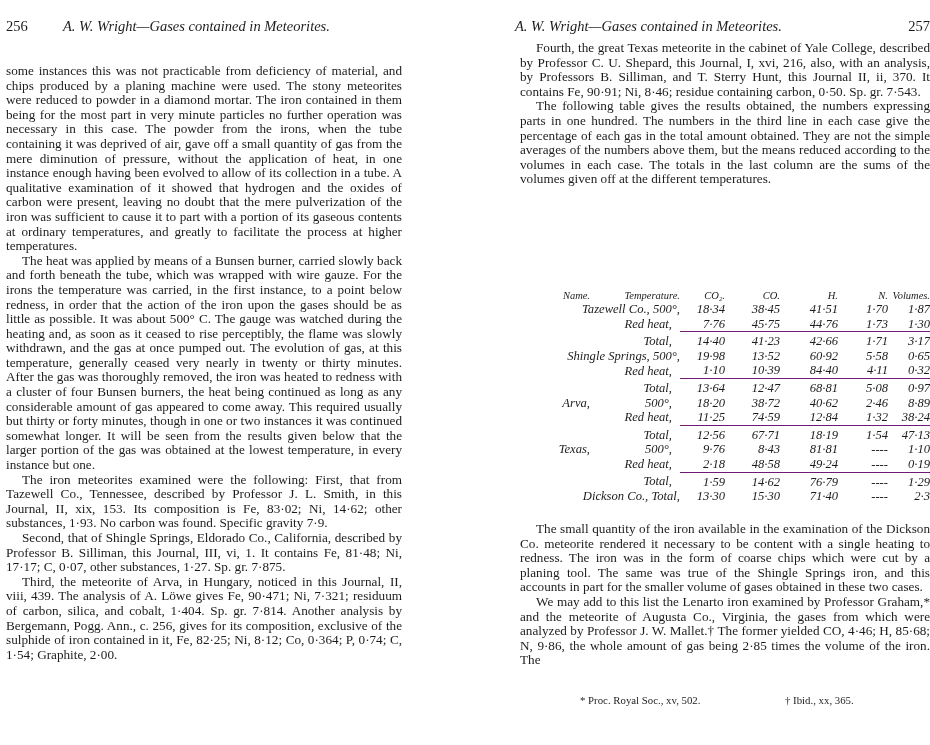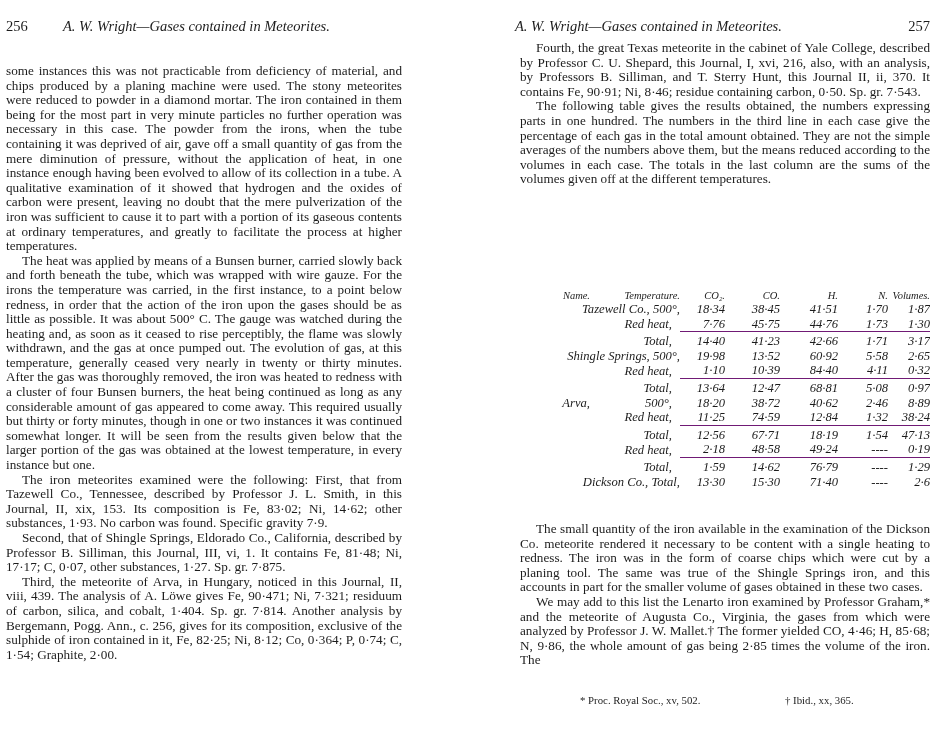--- a/index.html
+++ b/index.html
@@ -124,21 +124,21 @@
             <td class="val">42·66</td>
             <td class="val">1·71</td>
             <td class="val">3·17</td>
           </tr>
           <tr class="first">
             <td class="name" colspan="2">Shingle Springs, 500°,</td>
             <td class="val">19·98</td>
             <td class="val">13·52</td>
             <td class="val">60·92</td>
             <td class="val">5·58</td>
-            <td class="val">2·65</td>
+            <td class="val">0·65</td>
           </tr>
           <tr class="sub">
             <td class="name"></td>
             <td class="temp">Red heat,</td>
             <td class="val">1·10</td>
             <td class="val">10·39</td>
             <td class="val">84·40</td>
             <td class="val">4·11</td>
             <td class="val">0·32</td>
           </tr>
@@ -171,20 +171,29 @@
           </tr>
           <tr class="total">
             <td class="name"></td>
             <td class="temp">Total,</td>
             <td class="val">12·56</td>
             <td class="val">67·71</td>
             <td class="val">18·19</td>
             <td class="val">1·54</td>
             <td class="val">47·13</td>
           </tr>
+          <tr class="first">
+            <td class="name">Texas,</td>
+            <td class="temp">500°,</td>
+            <td class="val">9·76</td>
+            <td class="val">8·43</td>
+            <td class="val">81·81</td>
+            <td class="val">----</td>
+            <td class="val">1·10</td>
+          </tr>
           <tr class="sub">
             <td class="name"></td>
             <td class="temp">Red heat,</td>
             <td class="val">2·18</td>
             <td class="val">48·58</td>
             <td class="val">49·24</td>
             <td class="val">----</td>
             <td class="val">0·19</td>
           </tr>
           <tr class="total">
@@ -195,21 +204,21 @@
             <td class="val">76·79</td>
             <td class="val">----</td>
             <td class="val">1·29</td>
           </tr>
           <tr class="single">
             <td class="name" colspan="2">Dickson Co., Total,</td>
             <td class="val">13·30</td>
             <td class="val">15·30</td>
             <td class="val">71·40</td>
             <td class="val">----</td>
-            <td class="val">2·6</td>
+            <td class="val">2·3</td>
           </tr>
         </tbody>
     </table>
   </div>
 
   <div class="body-text" id="right-bottom-text" style="top:522px">
     <p>The small quantity of the iron available in the examination of the Dickson Co. meteorite rendered it necessary to be content with a single heating to redness. The iron was in the form of coarse chips which were cut by a planing tool. The same was true of the Shingle Springs iron, and this accounts in part for the smaller volume of gases obtained in these two cases.</p>
     <p>We may add to this list the Lenarto iron examined by Professor Graham,* and the meteorite of Augusta Co., Virginia, the gases from which were analyzed by Professor J. W. Mallet.† The former yielded CO, 4·46; H, 85·68; N, 9·86, the whole amount of gas being 2·85 times the volume of the iron. The</p>
   </div>
 

